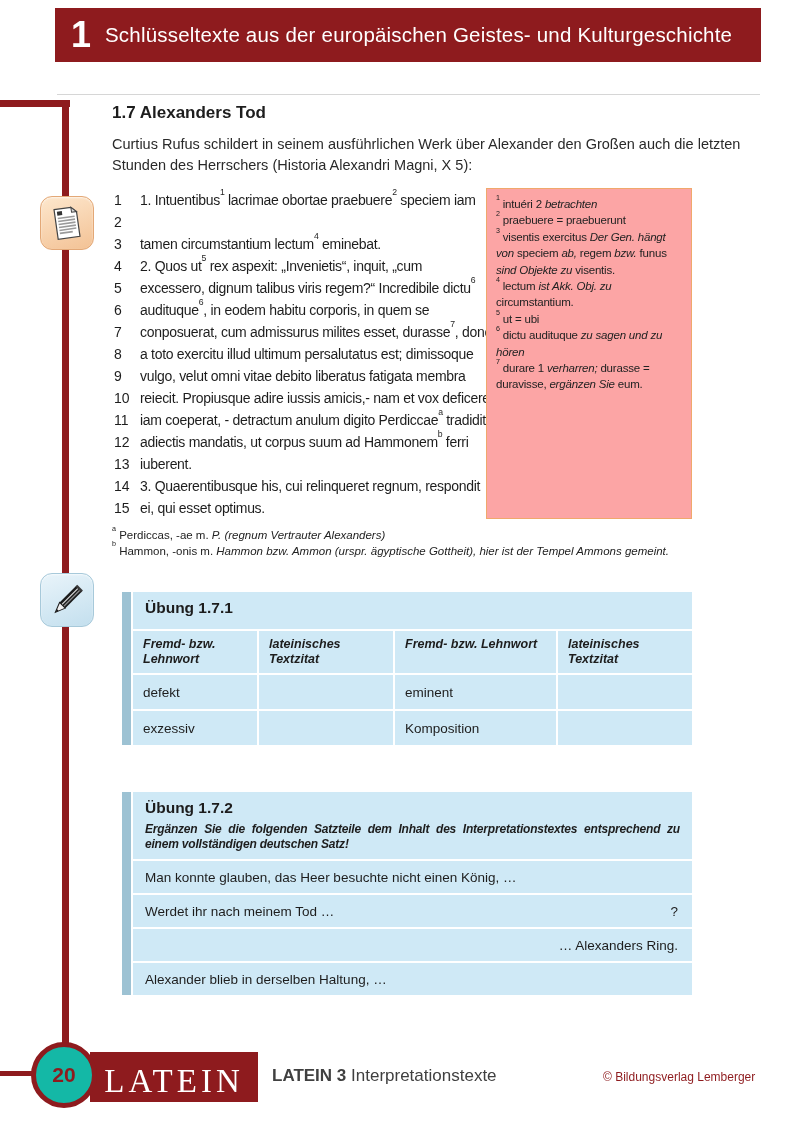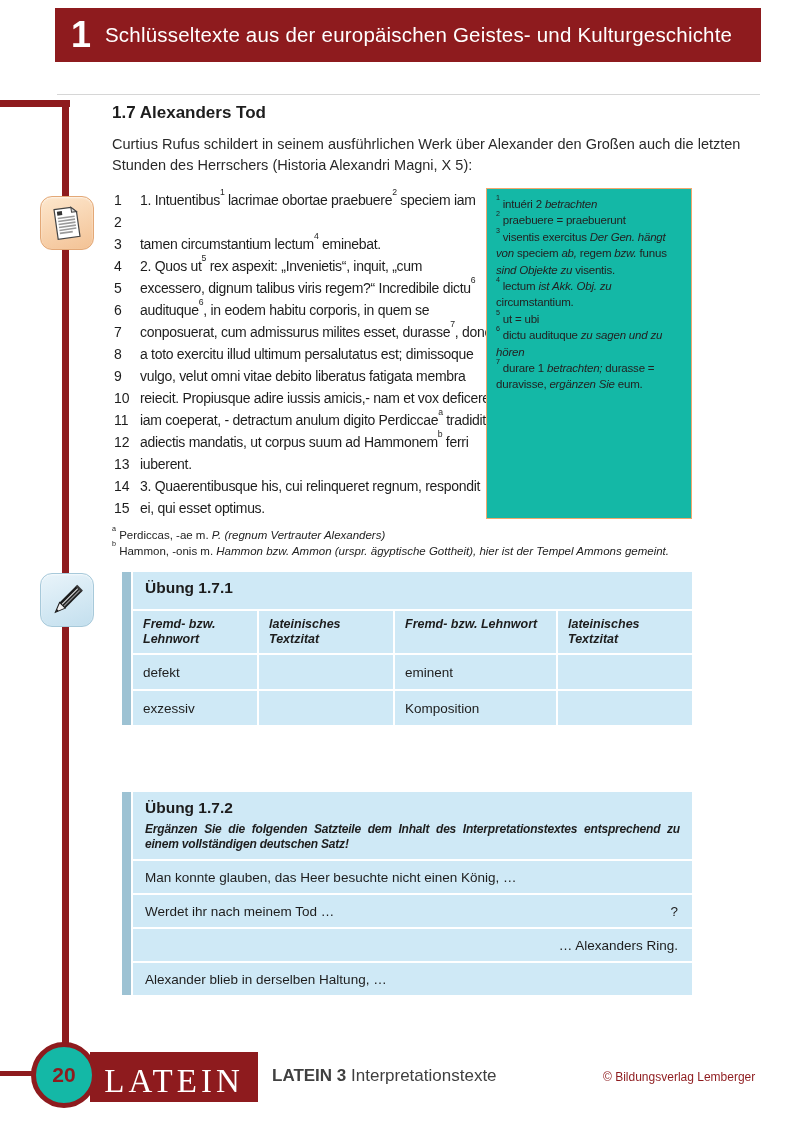--- a/index.html
+++ b/index.html
@@ -31,41 +31,41 @@
   .intro{position:absolute;left:112px;top:134px;width:655px;font-size:14.5px;line-height:21px;color:#2a2a2a;}
 
   
   .latin-block{position:absolute;left:114px;top:189px;width:372px;}
   .latin-row{display:flex;font-size:14px;line-height:22px;letter-spacing:-0.3px;white-space:nowrap;}
   .latin-no{width:26px;flex:none;letter-spacing:0;}
   sup{font-size:0.62em;position:relative;top:-0.45em;line-height:0;}
 
   
   .gloss-box{position:absolute;left:486px;top:188px;width:206px;height:331px;box-sizing:border-box;
-             background:#14b8a6;border:1px solid #f0a86c;padding:7px 9px;
+             background:#fca5a5;border:1px solid #f0a86c;padding:7px 9px;
              font-size:11.5px;line-height:16.4px;letter-spacing:-0.2px;color:#222;}
   .gloss-note i{letter-spacing:-0.2px;}
 
   
   .footnotes{position:absolute;left:112px;top:528px;width:640px;font-size:11.5px;line-height:15.5px;color:#222;}
 
   
   .ex-box{position:absolute;left:122px;width:570px;display:flex;background:#fff;column-gap:2px;}
   .ex-strip{width:9px;flex:none;background:#9dc2d3;}
   .ex-content{flex:1;display:flex;flex-direction:column;row-gap:2px;background:#fff;}
   .ex-head{background:#cfe9f6;padding:7px 12px 7px 12px;}
   .ex-title{font-size:15.5px;font-weight:bold;margin:0 0 5px 0;}
   .ex-instr{font-size:12px;line-height:15px;font-weight:bold;font-style:italic;text-align:justify;letter-spacing:-0.2px;}
   .vocab-grid{display:grid;grid-template-columns:124px 134px 161px 1fr;gap:2px;background:#fff;}
   .vg-cell{background:#cfe9f6;padding:6px 10px;box-sizing:border-box;}
   .vg-head{font-size:12.5px;font-weight:bold;font-style:italic;line-height:15px;min-height:42px;}
   .vg-data{font-size:13.5px;min-height:34px;display:flex;align-items:center;}
   .ex2-row{background:#cfe9f6;min-height:32px;display:flex;align-items:center;
            justify-content:space-between;padding:4px 14px 4px 12px;font-size:13.5px;box-sizing:border-box;}
-  #exercise1{top:572px;}
+  #exercise1{top:592px;}
   #exercise2{top:792px;}
 
   
   .logo-banner{position:absolute;left:90px;top:1052px;width:168px;height:50px;background:#8e1b1e;
                display:flex;align-items:center;justify-content:center;z-index:1;}
   .logo-text{color:#fff;font-family:"Liberation Serif",serif;font-size:33px;letter-spacing:4px;margin-top:8px;}
   .page-badge{position:absolute;left:31px;top:1042px;width:56px;height:56px;border-radius:50%;
               background:#14b8a6;border:5px solid #8e1b1e;display:flex;align-items:center;justify-content:center;z-index:2;}
   .page-num{color:#8e1b1e;font-size:21px;font-weight:bold;}
   .series-line{position:absolute;left:272px;top:1066px;font-size:17px;color:#404040;}
@@ -182,21 +182,21 @@
       </div>
     </div>
 
   <div class="gloss-box" id="gloss-box">
       <div class="gloss-note"><sup>1</sup> intuéri 2 <i>betrachten</i></div>
       <div class="gloss-note"><sup>2</sup> praebuere = praebuerunt</div>
       <div class="gloss-note"><sup>3</sup> visentis exercitus <i>Der Gen. hängt von</i> speciem <i>ab,</i> regem <i>bzw.</i> funus <i>sind Objekte zu</i> visentis.</div>
       <div class="gloss-note"><sup>4</sup> lectum <i>ist Akk. Obj. zu</i> circumstantium.</div>
       <div class="gloss-note"><sup>5</sup> ut = ubi</div>
       <div class="gloss-note"><sup>6</sup> dictu audituque <i>zu sagen und zu hören</i></div>
-      <div class="gloss-note"><sup>7</sup> durare 1 <i>betrachten;</i> durasse = duravisse, <i>ergänzen Sie</i> eum.</div>
+      <div class="gloss-note"><sup>7</sup> durare 1 <i>verharren;</i> durasse = duravisse, <i>ergänzen Sie</i> eum.</div>
     </div>
 
   <div class="footnotes" id="footnotes">
       <div><sup>a</sup> Perdiccas, -ae m. <i>P. (regnum Vertrauter Alexanders)</i></div>
       <div><sup>b</sup> Hammon, -onis m. <i>Hammon bzw. Ammon (urspr. ägyptische Gottheit), hier ist der Tempel Ammons gemeint.</i></div>
     </div>
 
   <div class="ex-box" id="exercise1">
     <div class="ex-strip"></div>
     <div class="ex-content">

